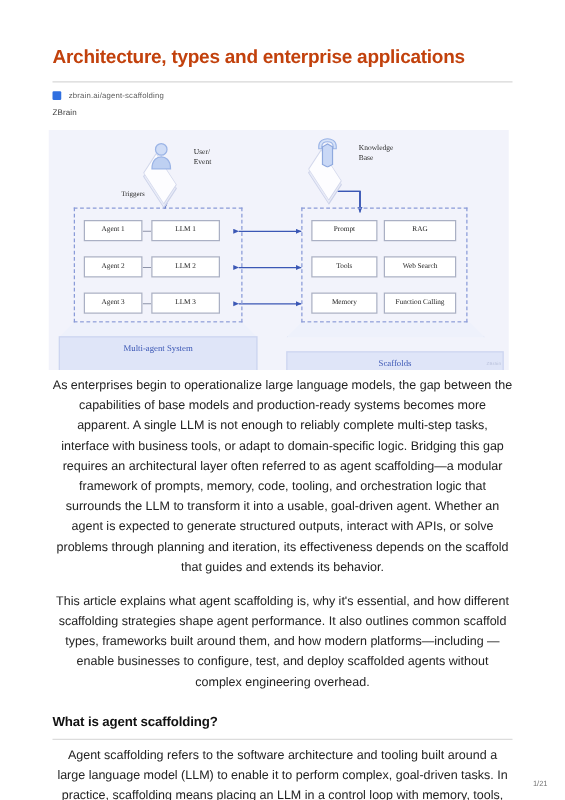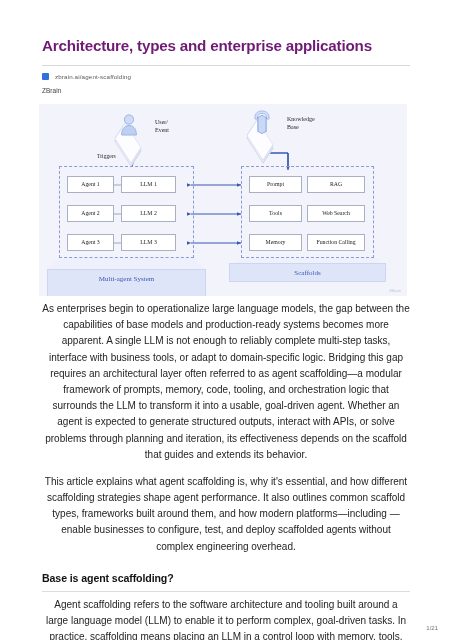--- a/index.html
+++ b/index.html
@@ -18,21 +18,21 @@
     width: 452px; height: 640px;
     padding: 0 42px;
     position: relative;
   }
 
   
   .doc-title {
     font-size: 15.2px;
     font-weight: bold;
     letter-spacing: -0.2px;
-    color: #701a75;
+    color: #c2410c;
     margin: 0;
     padding-top: 36px;
     line-height: 1.25;
   }
   .title-rule {
     border: none;
     border-top: 1px solid #d8d8d8;
     margin: 10px 0 7px 0;
   }
   .source-line {
@@ -268,29 +268,29 @@
     <div class="node" style="left:268px; top:130px; width:58px; height:17px;">
         <span>Function Calling</span>
       </div>
 
     <div class="ped-trap" style="left:8px; top:154px; width:159px; height:12px; clip-path: polygon(12px 0, 147px 0, 159px 12px, 0 12px);"></div>
     <div class="pedestal" style="left:8px; top:165px; width:159px; height:29px;">
       <div class="ped-label" style="top:5px; left:0;">Multi-agent System</div>
     </div>
 
     <div class="ped-trap" style="left:190px; top:154px; width:159px; height:12px; clip-path: polygon(12px 0, 147px 0, 159px 12px, 0 12px);"></div>
-    <div class="pedestal" style="left:190px; top:159px; width:157px; height:19px;">
+    <div class="pedestal" style="left:190px; top:177px; width:174px; height:19px;">
       <div class="ped-label" style="top:5px; left:0;">Scaffolds</div>
     </div>
 
     <div class="watermark">ZBrain</div>
   </div>
 
   <p class="body-text">As enterprises begin to operationalize large language models, the gap between the capabilities of base models and production-ready systems becomes more apparent. A single LLM is not enough to reliably complete multi-step tasks, interface with business tools, or adapt to domain-specific logic. Bridging this gap requires an architectural layer often referred to as agent scaffolding—a modular framework of prompts, memory, code, tooling, and orchestration logic that surrounds the LLM to transform it into a usable, goal-driven agent. Whether an agent is expected to generate structured outputs, interact with APIs, or solve problems through planning and iteration, its effectiveness depends on the scaffold that guides and extends its behavior.</p>
   <p class="body-text">This article explains what agent scaffolding is, why it's essential, and how different scaffolding strategies shape agent performance. It also outlines common scaffold types, frameworks built around them, and how modern platforms—including —enable businesses to configure, test, and deploy scaffolded agents without complex engineering overhead.</p>
 
-  <h2 class="section-h2">Base is agent scaffolding?</h2>
+  <h2 class="section-h2">What is agent scaffolding?</h2>
   <hr class="h2-rule">
 
   <p class="body-text">Agent scaffolding refers to the software architecture and tooling built around a large language model (LLM) to enable it to perform complex, goal-driven tasks. In practice, scaffolding means placing an LLM in a control loop with memory, tools, and decision logic so it can reason, plan, and act beyond simple one-shot prompts. In other words, instead of just prompting an LLM with a single query, we build systems (agents) that let the LLM observe its environment, call APIs or code, update its context or memory, and iterate until</p>
 
   <div class="page-num">1/21</div>
 </div>
 
 </body></html>

